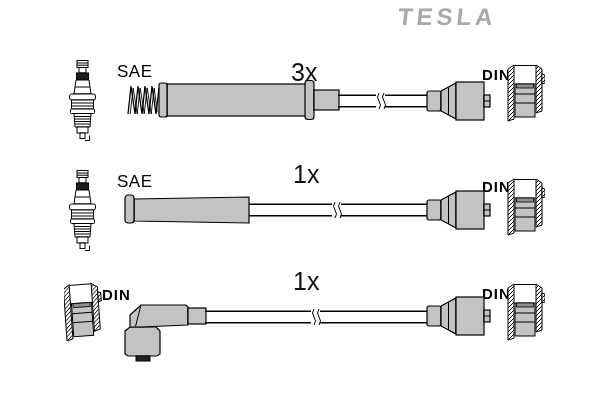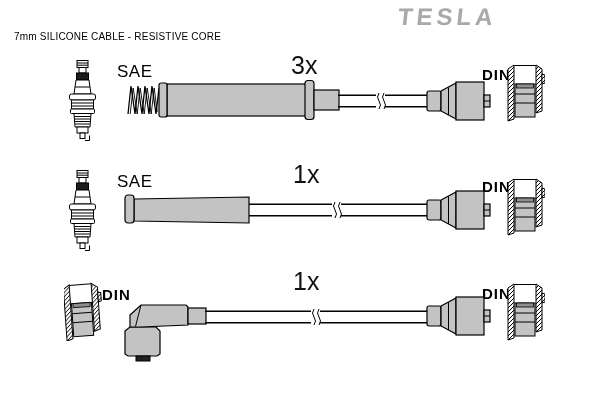--- a/index.html
+++ b/index.html
@@ -108,25 +108,24 @@
         <rect x="14" y="56" width="14" height="5" fill="#222" stroke="#000"></rect>
       </symbol>
 
       <symbol id="sym-cable" viewBox="0 0 90 14" overflow="visible">
         <line x1="0" y1="1.2" x2="90" y2="1.2" stroke="#000" stroke-width="1.5"></line>
         <line x1="0" y1="12.8" x2="90" y2="12.8" stroke="#000" stroke-width="1.5"></line>
       </symbol>
     </defs>
   </svg>
 
-  <div class="abs subtitle" style="left:14px;top:31px">7mm SILICONE CABLE - RESISTIVE CORE</div>
   <div class="abs brand" style="left:398px;top:3px">TESLA</div>
 
   <div class="abs lbl-sae" style="left:117px;top:62px">SAE</div>
-  <div class="abs qty" style="left:291px;top:51px">3x</div>
+  <div class="abs qty" style="left:291px;top:58px">3x</div>
   <div class="abs lbl-din" style="left:482px;top:66px">DIN</div>
 
   <svg class="abs" style="left:62px;top:59px" width="42" height="84">
       <use href="#sym-plug"></use>
     </svg>
   <svg class="abs" style="left:126px;top:82px" width="37" height="37">
       <use href="#sym-spring"></use>
     </svg>
   <svg class="abs" style="left:158px;top:77px" width="182" height="46">
       <use href="#sym-longboot"></use>

